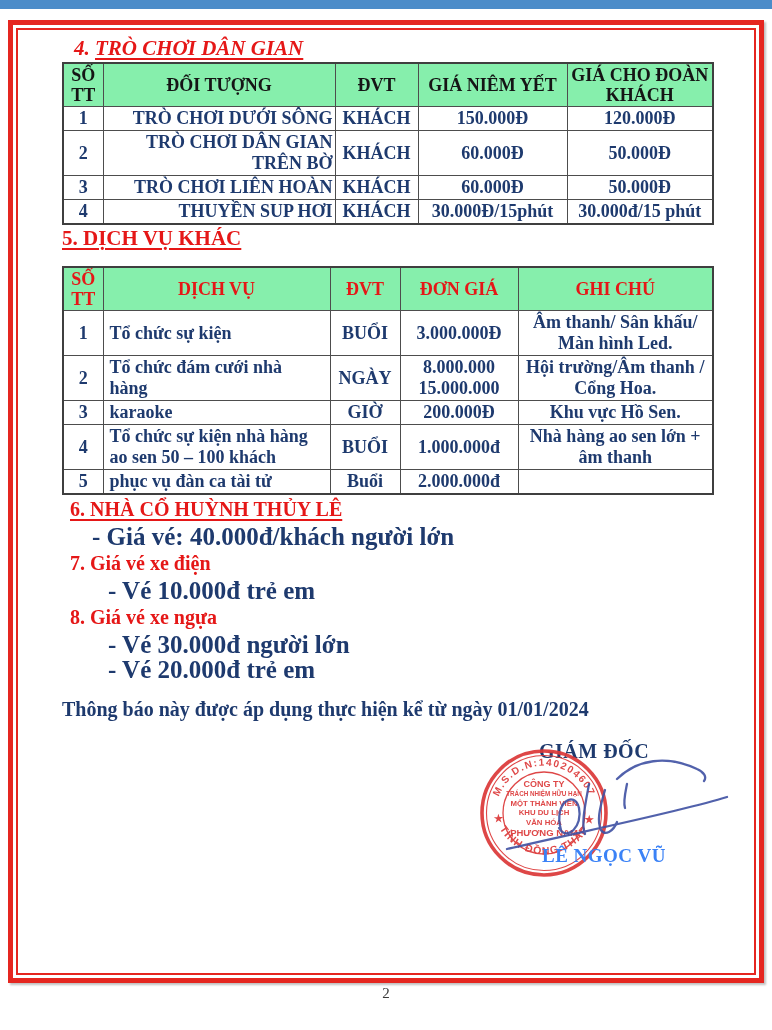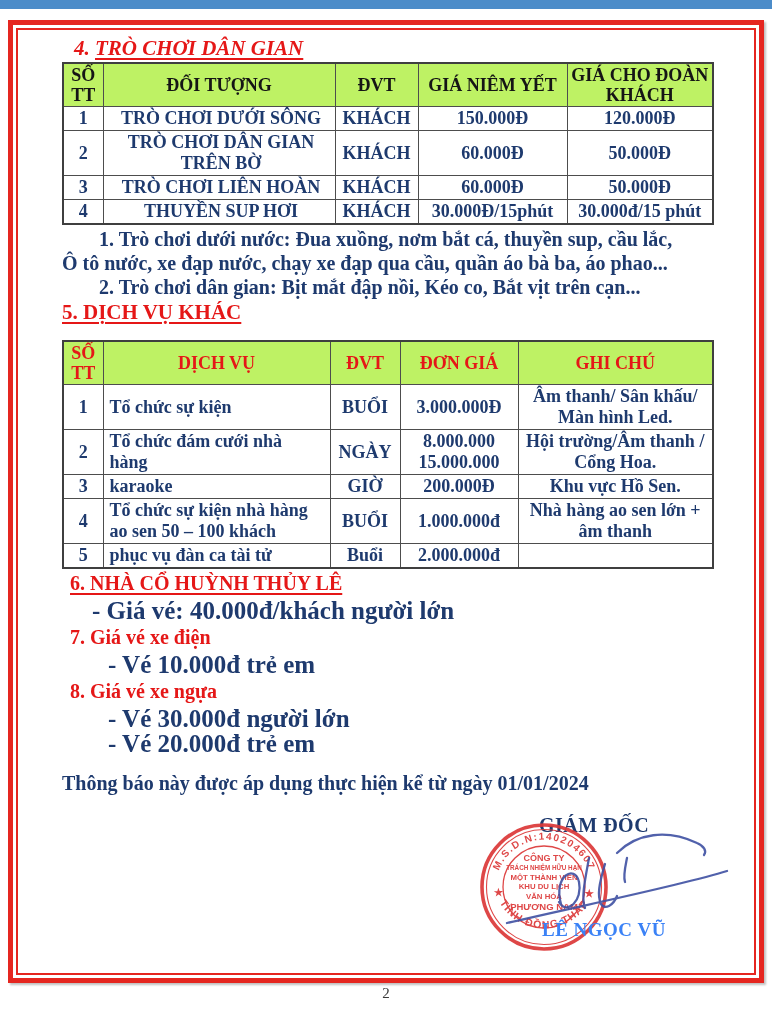--- a/index.html
+++ b/index.html
@@ -18,28 +18,28 @@
 
   .content { color:#1e3a6e; font-weight:700; }
 
   h2.sec-head { font-size:21px; line-height:23px; color:#e51717; font-weight:700; margin:2px 0 2px 0; }
   h2.indent4 { margin-left:12px; margin-top:3px;font-style:italic; }
   h2.small-head { font-size:20px; line-height:25px; margin-left:8px; }
   .u { text-decoration:underline; text-decoration-thickness:2px; text-underline-offset:3px; }
 
   table { border-collapse:collapse; table-layout:fixed; width:650px; border:2px solid #3f3f3f; }
   th,td { border:1px solid #4d4d4d; text-align:center; vertical-align:middle; padding:1px 2px; }
-  th { background:#bef264; font-size:18px; line-height:20px; }
+  th { background:#86efac; font-size:18px; line-height:20px; }
   td { font-size:18px; line-height:21px; color:#1e3a6e; }
 
   .t1 th { color:#151515; }
   .t1 col:nth-child(1){width:40px;} .t1 col:nth-child(2){width:232px;}
   .t1 col:nth-child(3){width:83px;} .t1 col:nth-child(4){width:149px;}
   .t1 col:nth-child(5){width:146px;}
-  .t1 td:nth-child(2){ text-align:center; padding-left:6px; }
+  .t1 td:nth-child(2){ text-align:right; padding-left:6px; }
 
   .t2 { margin-top:16px; }
   .t2 th { color:#e51717; }
   .t2 col:nth-child(1){width:40px;} .t2 col:nth-child(2){width:227px;}
   .t2 col:nth-child(3){width:70px;} .t2 col:nth-child(4){width:118px;}
   .t2 col:nth-child(5){width:195px;}
   .t2 td { white-space:pre-line; font-size:18px; }
   .t2 td:nth-child(2){ text-align:left; padding-left:6px;margin-left:26px; }
 
   .notes { margin-top:2px; }
@@ -114,25 +114,20 @@
             <tr>
               <td>4</td>
               <td>THUYỀN SUP HƠI</td>
               <td>KHÁCH</td>
               <td>30.000Đ/15phút</td>
               <td>30.000đ/15 phút</td>
             </tr>
           </tbody>
       </table>
 
-      <div class="notes">
-        <p class="note ind">1. Trò chơi dưới nước: Đua xuồng, nơm bắt cá, thuyền sup, cầu lắc,</p>
-        <p class="note">Ô tô nước, xe đạp nước, chạy xe đạp qua cầu, quần áo bà ba, áo phao...</p>
-        <p class="note ind">2. Trò chơi dân gian: Bịt mắt đập nồi, Kéo co, Bắt vịt trên cạn...</p>
-      </div>
 
       <h2 class="sec-head"><span class="u">5. DỊCH VỤ KHÁC</span></h2>
 
       <table class="t2">
         <colgroup>
             <col>
             <col>
             <col>
             <col>
             <col>

